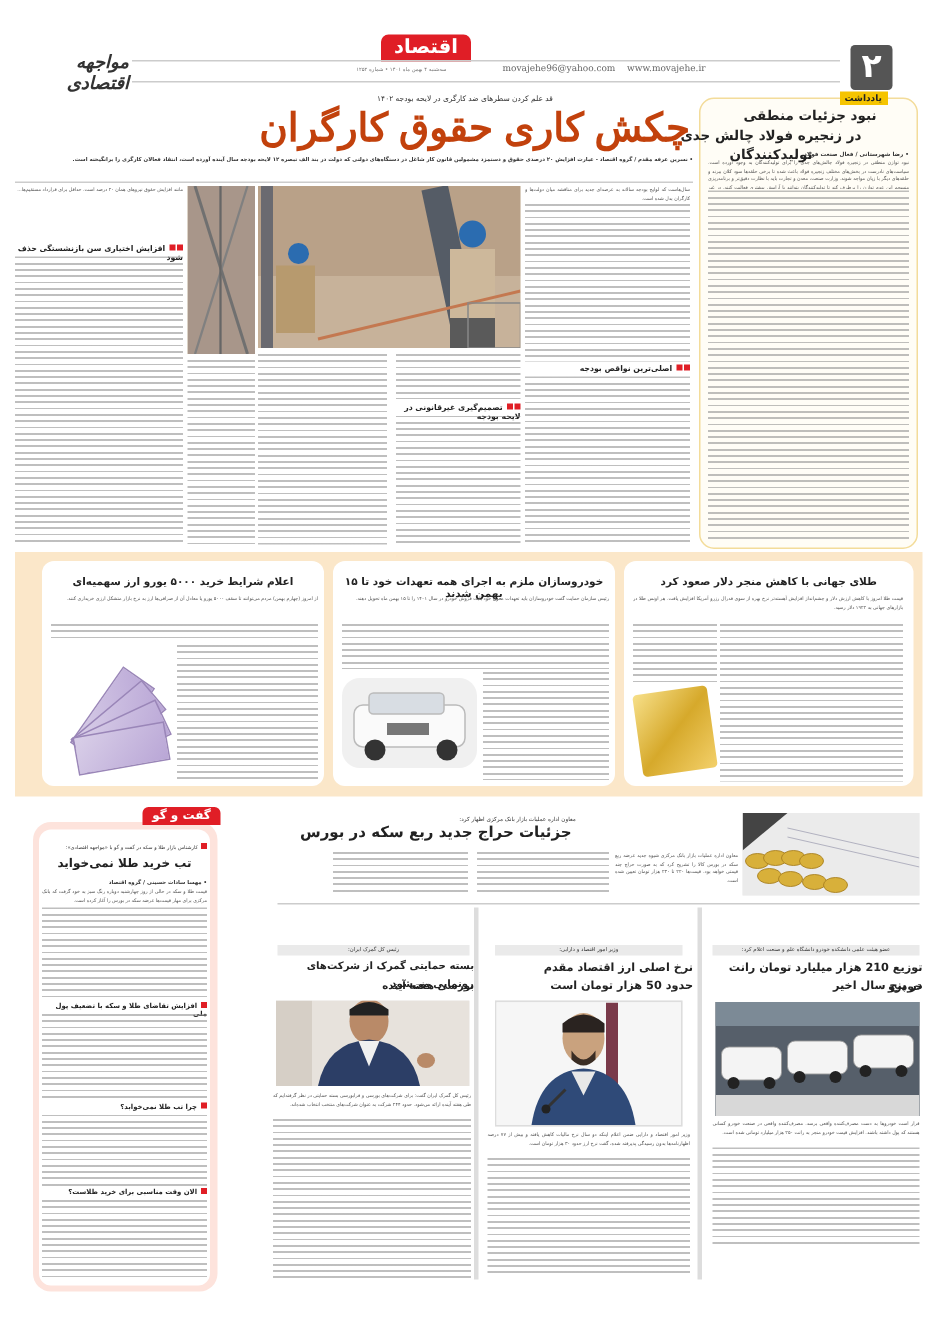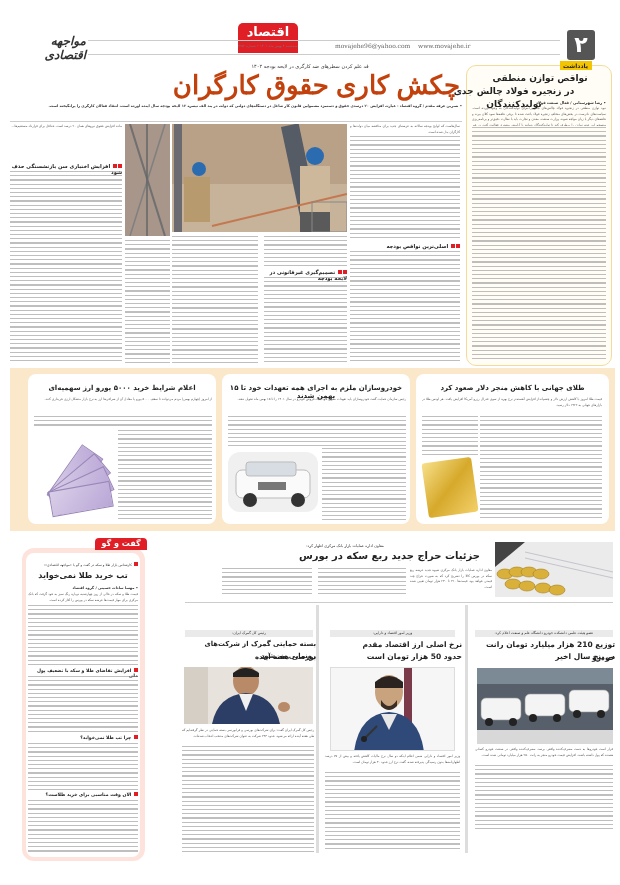--- a/index.html
+++ b/index.html
@@ -30,29 +30,29 @@
 .kicker{font-size:3.6px;color:#333;text-align:center;background:#eaeaea}
 .sm-title{font-size:7.5px;font-weight:bold;color:#222;text-align:right;line-height:13px}
 .vsep{background:#ddd}
 </style>
 </head>
 <body>
 
 <div class="abs page-num" style="left:567px;top:30px;width:28px;height:30px">۲</div>
 <div class="abs" style="left:418px;top:42px;width:100px;font-size:6px;color:#666;direction:ltr;font-family:'DejaVu Serif',serif">www.movajehe.ir</div>
 <div class="abs" style="left:335px;top:42px;width:80px;font-size:6px;color:#666;direction:ltr;font-family:'DejaVu Serif',serif">movajehe96@yahoo.com</div>
-<div class="abs logo-tab" style="left:238px;top:23px;width:60px;height:30px;line-height:18px">اقتصاد</div>
+<div class="abs logo-tab" style="left:254px;top:23px;width:60px;height:18px;line-height:18px">اقتصاد</div>
 <div class="abs" style="left:225px;top:44px;width:85px;font-size:3.5px;color:#777;text-align:center">سه‌شنبه ۴ بهمن ماه ۱۴۰۱ • شماره ۱۲۵۲</div>
 <div class="abs" style="left:8px;top:34px;width:78px;font-size:12px;font-style:italic;font-weight:bold;color:#333;font-family:'DejaVu Serif',serif">مواجهه اقتصادی</div>
 <div class="abs hdr-line" style="left:88px;top:40px;width:472px"></div>
 <div class="abs hdr-line" style="left:88px;top:54px;width:472px"></div>
 
 <div class="abs box-yellow" style="left:466px;top:65px;width:146px;height:301px"></div>
 <div class="abs sec-label" style="left:560px;top:61px;width:32px;text-align:center">یادداشت</div>
-<div class="abs note-title" style="left:470px;top:72px;width:140px">نواقص توازن منطقی</div>
+<div class="abs note-title" style="left:470px;top:72px;width:140px">نبود جزئیات منطقی</div>
 <div class="abs note-title" style="left:444px;top:85px;width:140px">در زنجیره فولاد چالش جدی تولیدکنندگان</div>
 <div class="abs" style="left:472px;top:100px;width:134px;font-size:3.8px;font-weight:bold;color:#333">• رضا شهرستانی / فعال صنعت فولاد</div>
 <div class="abs txt" style="left:472px;top:106px;width:134px;height:20px">نبود توازن منطقی در زنجیره فولاد چالش‌های جدی را برای تولیدکنندگان به وجود آورده است. سیاست‌های نادرست در بخش‌های مختلف زنجیره فولاد باعث شده تا برخی حلقه‌ها سود کلان ببرند و حلقه‌های دیگر با زیان مواجه شوند. وزارت صنعت، معدن و تجارت باید با نظارت دقیق‌تر و برنامه‌ریزی منسجم این عدم توازن را برطرف کند تا تولیدکنندگان بتوانند با آرامش بیشتری فعالیت کنند. در غیر این صورت کارایی این بخش‌ها با چالش روبرو خواهد شد.</div>
 <div class="abs lines" style="left:472px;top:127px;width:134px;height:235px"></div>
 
 <div class="abs subhead" style="left:170px;top:63px;width:280px">قد علم کردن سطرهای ضد کارگری در لایحه بودجه ۱۴۰۲</div>
 <div class="abs headline" style="left:150px;top:70px;width:310px;height:30px;line-height:30px">چکش کاری حقوق کارگران</div>
 <div class="abs lead" style="left:10px;top:104px;width:452px;height:16px;overflow:hidden;font-weight:bold">• نسرین عرفه مقدم / گروه اقتصاد - عبارت افزایش ۲۰ درصدی حقوق و دستمزد مشمولین قانون کار شاغل در دستگاه‌های دولتی که دولت در بند الف تبصره ۱۲ لایحه بودجه سال آینده آورده است، انتقاد فعالان کارگری را برانگیخته است.</div>
 <div class="abs hdr-line" style="left:10px;top:121px;width:452px"></div>
 
@@ -125,21 +125,21 @@
 <div class="abs lines" style="left:34px;top:416px;width:178px;height:12px"></div>
 <div class="abs lines" style="left:118px;top:430px;width:94px;height:90px"></div>
 <div class="abs" style="left:38px;top:440px;width:78px;height:80px">
   <div class="abs euro" style="left:6px;top:24px;width:62px;height:26px;transform:rotate(-55deg)"></div>
   <div class="abs euro" style="left:10px;top:30px;width:62px;height:26px;transform:rotate(-40deg)"></div>
   <div class="abs euro" style="left:12px;top:38px;width:62px;height:26px;transform:rotate(-25deg)"></div>
   <div class="abs euro" style="left:12px;top:46px;width:62px;height:26px;transform:rotate(-10deg)"></div>
 </div>
 
 <div class="abs" style="left:240px;top:543px;width:210px;font-size:3.8px;text-align:center;color:#333">معاون اداره عملیات بازار بانک مرکزی اظهار کرد:</div>
-<div class="abs" style="left:200px;top:550px;width:280px;font-size:10px;font-weight:bold;text-align:right;color:#222">جزئیات حراج جدید ربع سکه در بورس</div>
+<div class="abs" style="left:200px;top:550px;width:280px;font-size:10px;font-weight:bold;text-align:left;color:#222">جزئیات حراج جدید ربع سکه در بورس</div>
 <div class="abs photo" style="left:495px;top:542px;width:118px;height:55px;background:#e8e8e8">
   <svg width="118" height="55" viewBox="0 0 118 55">
     <rect width="118" height="55" fill="#ebebeb"></rect>
     <polygon points="0,0 30,0 0,25" fill="#444"></polygon>
     <line x1="30" y1="10" x2="118" y2="30" stroke="#aab" stroke-width="0.6"></line>
     <line x1="30" y1="16" x2="118" y2="36" stroke="#aab" stroke-width="0.6"></line>
     <g fill="#d8b03a" stroke="#a88020" stroke-width="0.6">
       <ellipse cx="10" cy="32" rx="8" ry="5"></ellipse>
         <ellipse cx="22" cy="30" rx="8" ry="5"></ellipse>
       <ellipse cx="34" cy="30" rx="8" ry="5"></ellipse>

